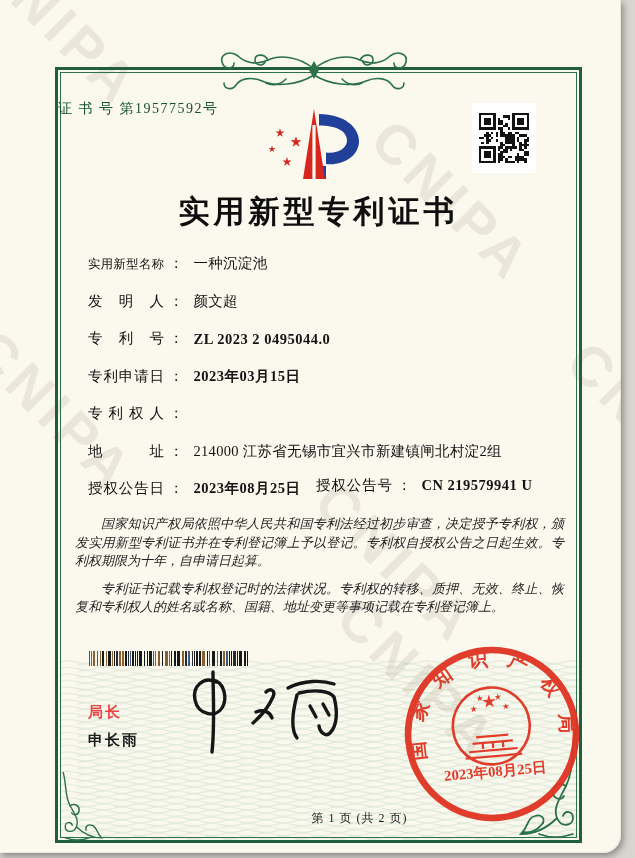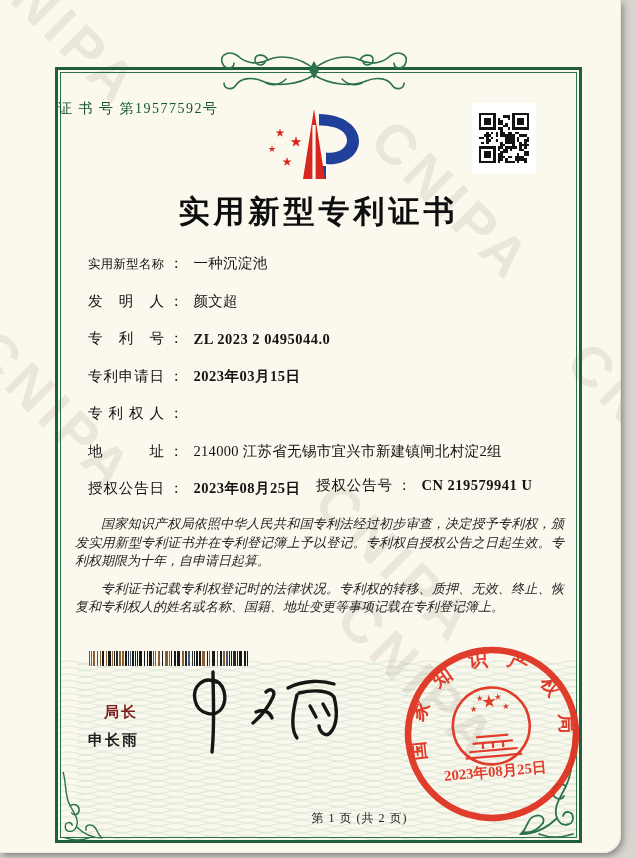--- a/index.html
+++ b/index.html
@@ -49,21 +49,21 @@
   .fcolon{margin:0 10px 0 5px}
   .fvalue{letter-spacing:.3px}
   .fvalue.num{font-weight:700;letter-spacing:.5px}
   .pair2{position:absolute;left:228px;top:0;display:flex;align-items:baseline}
   .paras{position:absolute;left:75px;top:516px;width:489px;z-index:4}
   .paras p{
     font-style:italic;font-size:13px;line-height:18.5px;margin:0 0 9px;
     text-indent:2em;text-align:justify;color:#242424;font-family:Liberation Mono, monospace;
   }
   .barcode{position:absolute;left:88px;top:651px;z-index:4}
-  .signer-title{position:absolute;left:104px;top:703px;font:600 15px "Liberation Sans",sans-serif;letter-spacing:2px;color:#7f1d1d;z-index:4}
+  .signer-title{position:absolute;left:88px;top:703px;font:600 15px "Liberation Sans",sans-serif;letter-spacing:2px;color:#ef4444;z-index:4}
   .signer-name{position:absolute;left:88px;top:731px;font:600 15px "Liberation Sans",sans-serif;letter-spacing:2px;color:#1c1c1c;z-index:4}
   .sig{position:absolute;left:180px;top:668px;z-index:4}
   .seal{position:absolute;left:403px;top:645px;z-index:5;transform:rotate(-5deg);opacity:.95}
   .footer{
     position:absolute;left:55px;top:810px;width:527px;text-align:center;
     font-size:12px;letter-spacing:1px;color:#1b1b1b;z-index:4;padding-left:41px;
   }
 </style>
 </head>
 <body>

